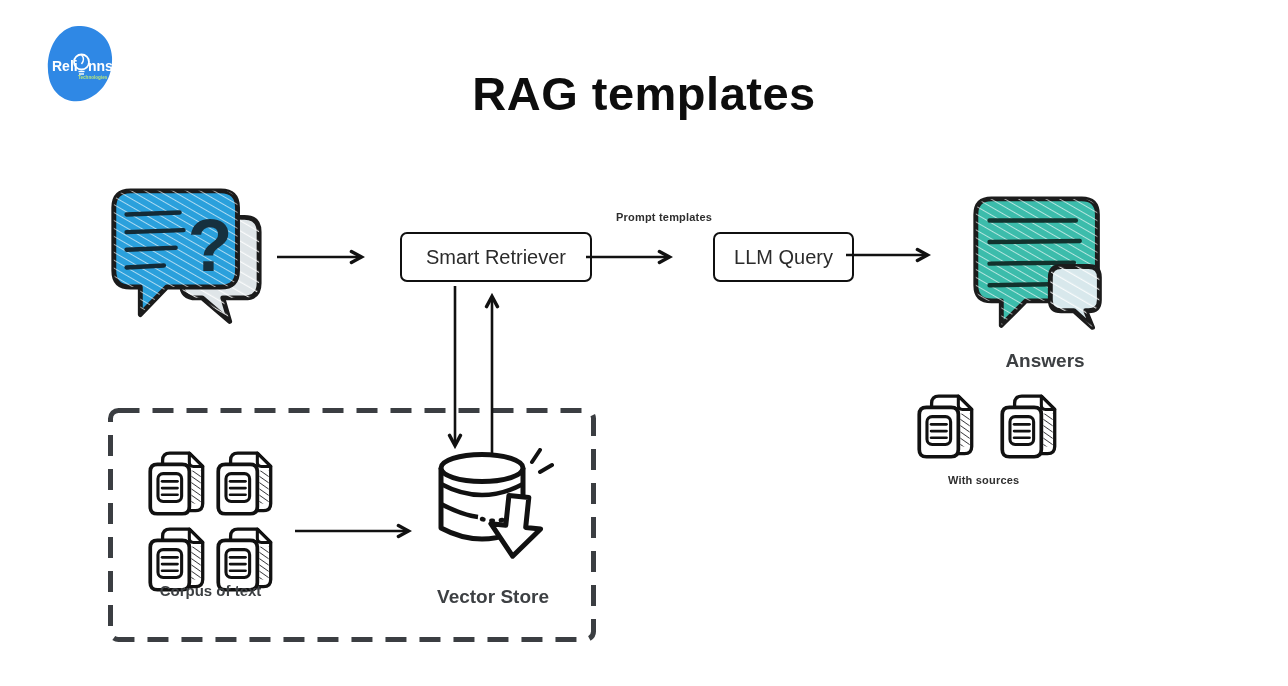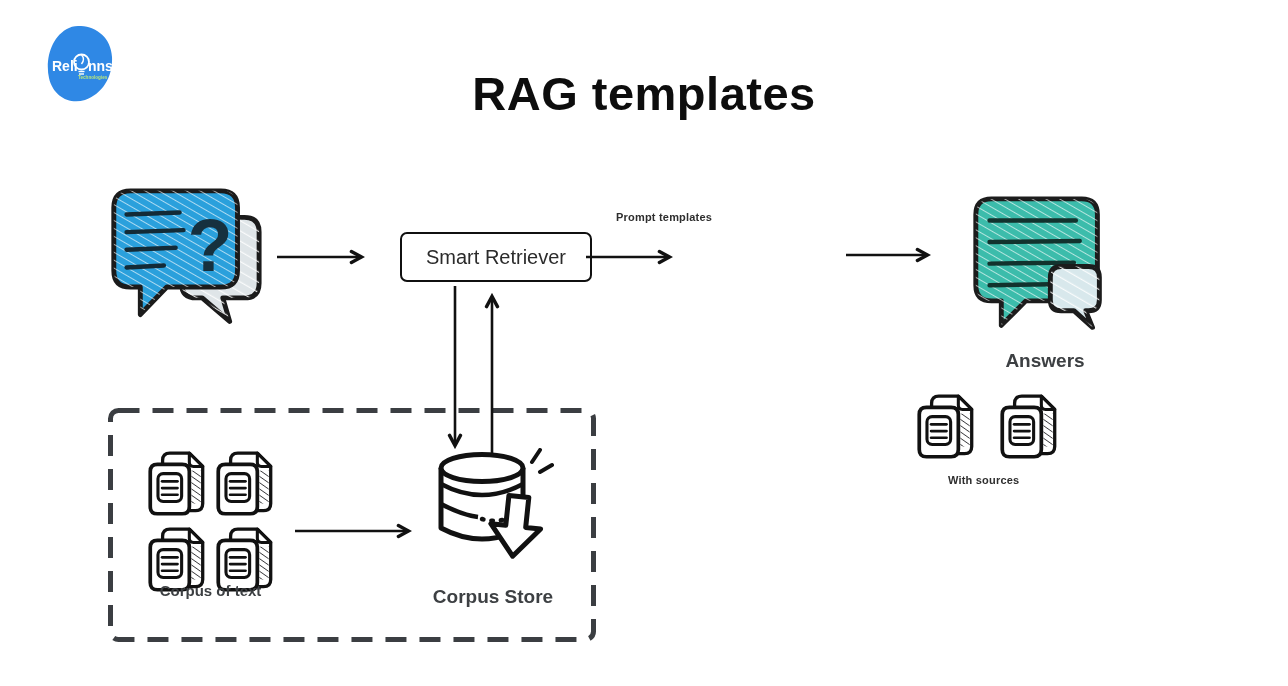--- a/index.html
+++ b/index.html
@@ -78,20 +78,23 @@
       <text x="86" y="90" font-size="75" font-weight="700" fill="#16313f" font-family="Liberation Sans, sans-serif">?</text>
     </svg>
   </div>
 
   <div class="abs flow-box" style="left:380px;top:232px;width:188px;height:46px;">
     <span>Smart Retriever</span>
   </div>
 
   <div class="abs tiny-label" style="left:584px;top:211px;">Prompt templates</div>
 
+  <div class="abs flow-box" style="left:693px;top:232px;width:137px;height:46px;">
+    <span>LLM Query</span>
+  </div>
 
   <div class="abs" style="left:966px;top:193px;width:152px;height:152px;">
     <svg width="152" height="152" viewBox="0 0 155 155">
       <path d="M26,6 h92 q16,0 16,16 v72 q0,16 -16,16 h-57 l-25,25 v-25 h-10 q-16,0 -16,-16 v-72 q0,-16 16,-16 z" fill="#3cbcab" stroke="#1c1c1c" stroke-width="5" stroke-linejoin="round"></path>
       <path d="M26,6 h92 q16,0 16,16 v72 q0,16 -16,16 h-57 l-25,25 v-25 h-10 q-16,0 -16,-16 v-72 q0,-16 16,-16 z" fill="url(#hw)"></path>
       <line x1="24" y1="28" x2="112" y2="28" stroke="#12332e" stroke-width="4.5" stroke-linecap="round"></line>
       <line x1="24" y1="50" x2="116" y2="49" stroke="#12332e" stroke-width="4.5" stroke-linecap="round"></line>
       <line x1="24" y1="72" x2="110" y2="71" stroke="#12332e" stroke-width="4.5" stroke-linecap="round"></line>
       <line x1="24" y1="94" x2="88" y2="93" stroke="#12332e" stroke-width="4.5" stroke-linecap="round"></line>
       <path d="M97,75 h28 q11,0 11,11 v23 q0,11 -11,11 h-3 l7,17 -19,-17 h-13 q-11,0 -11,-11 v-23 q0,-11 11,-11 z" fill="#d8e8ec" stroke="#1c1c1c" stroke-width="5" stroke-linejoin="round"></path>
@@ -143,21 +146,21 @@
       <path d="M50,71 q14,4 28,-1" fill="none" stroke="#111" stroke-width="4.5" stroke-linecap="round" stroke-dasharray="1.5 8"></path>
       <g transform="translate(63,46) rotate(6)">
         <path d="M14,0 h20 v30 h15 l-25,30 -25,-30 h15 z" fill="#ffffff" stroke="#111" stroke-width="5" stroke-linejoin="round"></path>
       </g>
       <g>
         <line x1="100" y1="14" x2="108" y2="2" stroke="#111" stroke-width="4" stroke-linecap="round"></line>
         <line x1="108" y1="24" x2="120" y2="17" stroke="#111" stroke-width="4" stroke-linecap="round"></line>
       </g>
     </svg>
   </div>
-  <div class="abs node-label lbl-19" style="left:418px;top:586px;width:150px;">Corpus Store</div>
+  <div class="abs node-label lbl-19" style="left:418px;top:586px;width:150px;">Vector Store</div>
 
   <svg class="abs overlay" width="1288" height="686" viewBox="0 0 1288 686">
     <rect x="110.5" y="410.5" width="483" height="229" rx="8" fill="none" stroke="#3b3e42" stroke-width="5" stroke-dasharray="21 13"></rect>
     <line x1="277" y1="257" x2="360" y2="257" stroke="#111" stroke-width="2.6" marker-end="url(#ah)"></line>
     <line x1="586" y1="257" x2="668" y2="257" stroke="#111" stroke-width="2.6" marker-end="url(#ah)"></line>
     <line x1="846" y1="255" x2="926" y2="255" stroke="#111" stroke-width="2.6" marker-end="url(#ah)"></line>
     <line x1="455" y1="286" x2="455" y2="444" stroke="#111" stroke-width="2.6" marker-end="url(#ah)"></line>
     <line x1="492" y1="457" x2="492" y2="298" stroke="#111" stroke-width="2.6" marker-end="url(#ah)"></line>
     <line x1="295" y1="531" x2="407" y2="531" stroke="#111" stroke-width="2.6" marker-end="url(#ah)"></line>
   </svg>

